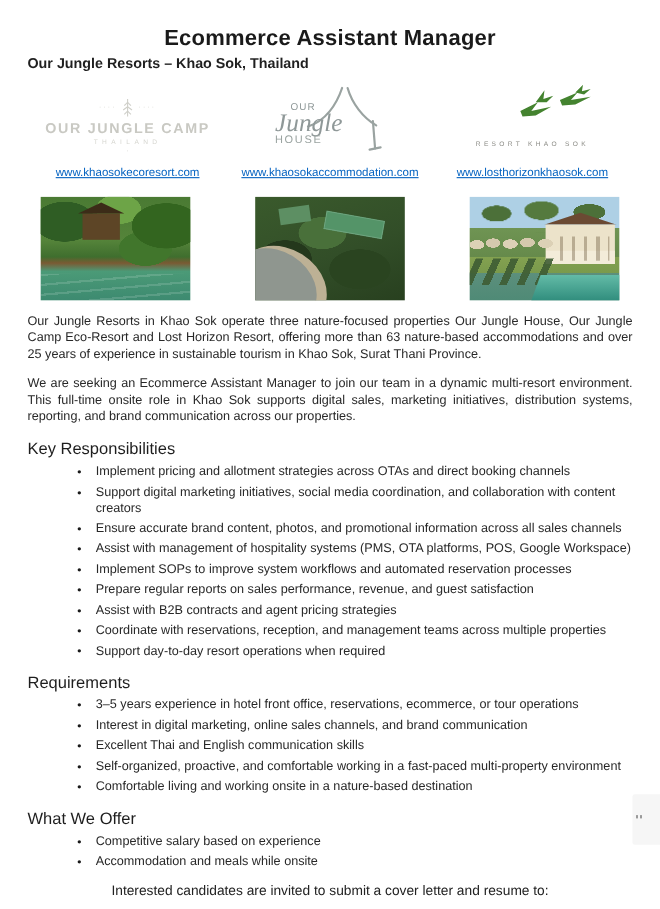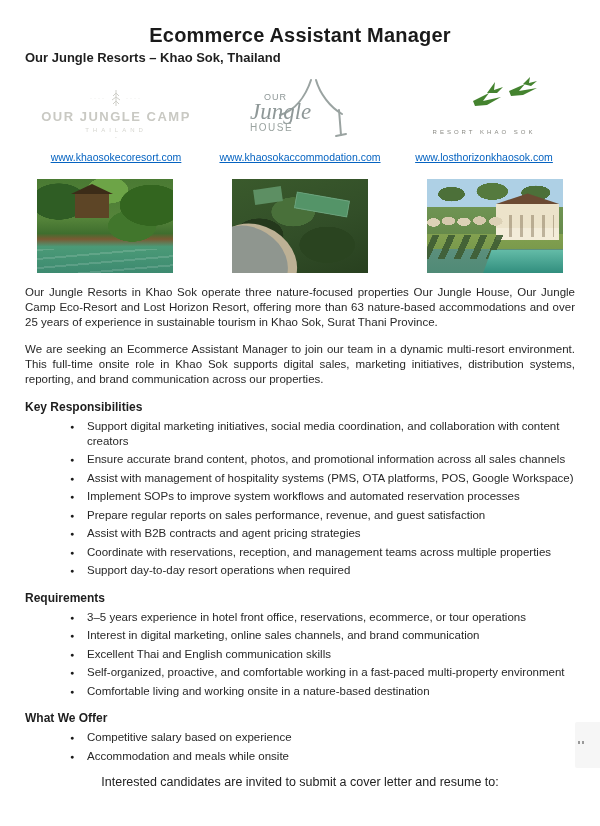--- a/index.html
+++ b/index.html
@@ -89,21 +89,21 @@
       radial-gradient(ellipse 11px 7px at 8% 45%, #dcd1b6 0 60%, transparent 61%),
       radial-gradient(ellipse 11px 7px at 26% 38%, #d5c9ad 0 60%, transparent 61%),
       radial-gradient(ellipse 11px 7px at 45% 42%, #dcd1b6 0 60%, transparent 61%),
       radial-gradient(ellipse 11px 7px at 64% 36%, #d5c9ad 0 60%, transparent 61%),
       radial-gradient(ellipse 11px 7px at 84% 40%, #dcd1b6 0 60%, transparent 61%); }
   .loungers { position: absolute; left: 0; bottom: 14%; width: 58%; height: 26%; transform: skewX(-24deg);
     background: repeating-linear-gradient(90deg, #3e5c33 0 7px, transparent 7px 16px); opacity: .9; }
 
   
   .para { margin-top: 12px; font-size: 11.5px; line-height: 15px; text-align: justify; color: #282828; }
-  .section-heading { margin-top: 13px; font-size: 12px; font-weight: bold; color: #1e1e1e; }
+  .section-heading { margin-top: 13px; font-size: 15px; font-weight: normal; color: #1e1e1e; }
   ul.bullets { margin-top: 5px; margin-left: 45px; list-style: none; }
   ul.bullets li { position: relative; padding-left: 17px; font-size: 11.5px; line-height: 14.5px; margin-bottom: 4px; color: #282828; }
   ul.bullets li::before { content: "●"; position: absolute; left: 0; top: 1px; font-size: 7px; color: #1a1a1a; }
 
   
   .footer-cta { margin-top: 12px; text-align: center; font-size: 12.5px; color: #222; }
 
   
   .edge-widget { position: absolute; right: 0; top: 722px; width: 25px; height: 46px; background: #f6f6f6; border-radius: 2px 0 0 2px; }
   .edge-widget .edge-marks { position: absolute; left: 3px; top: 19px; width: 8px; height: 3px;
@@ -201,20 +201,21 @@
       <div class="pool"></div>
     </div>
   </div>
 
   <p class="para">Our Jungle Resorts in Khao Sok operate three nature-focused properties Our Jungle House, Our Jungle Camp Eco-Resort and Lost Horizon Resort, offering more than 63 nature-based accommodations and over 25 years of experience in sustainable tourism in Khao Sok, Surat Thani Province.</p>
   <p class="para">We are seeking an Ecommerce Assistant Manager to join our team in a dynamic multi-resort environment. This full-time onsite role in Khao Sok supports digital sales, marketing initiatives, distribution systems, reporting, and brand communication across our properties.</p>
 
   <div class="section">
     <div class="section-heading">Key Responsibilities</div>
     <ul class="bullets">
+        <li>Implement pricing and allotment strategies across OTAs and direct booking channels</li>
         <li>Support digital marketing initiatives, social media coordination, and collaboration with content creators</li>
         <li>Ensure accurate brand content, photos, and promotional information across all sales channels</li>
         <li>Assist with management of hospitality systems (PMS, OTA platforms, POS, Google Workspace)</li>
         <li>Implement SOPs to improve system workflows and automated reservation processes</li>
         <li>Prepare regular reports on sales performance, revenue, and guest satisfaction</li>
         <li>Assist with B2B contracts and agent pricing strategies</li>
         <li>Coordinate with reservations, reception, and management teams across multiple properties</li>
         <li>Support day-to-day resort operations when required</li>
       </ul>
   </div>

